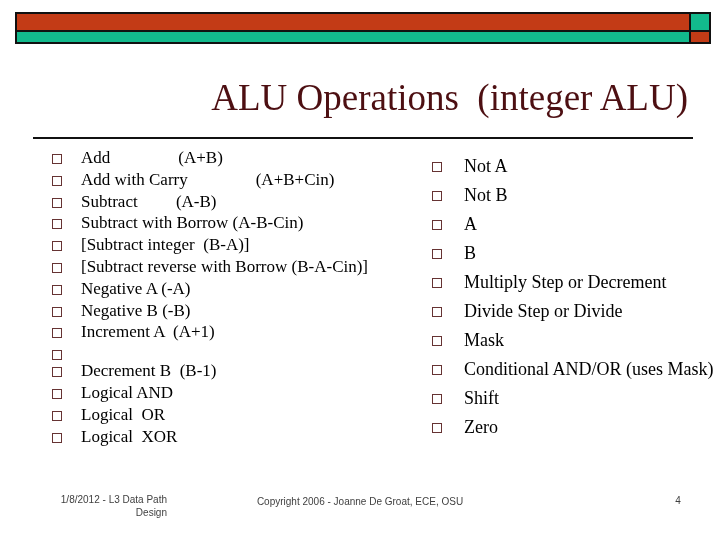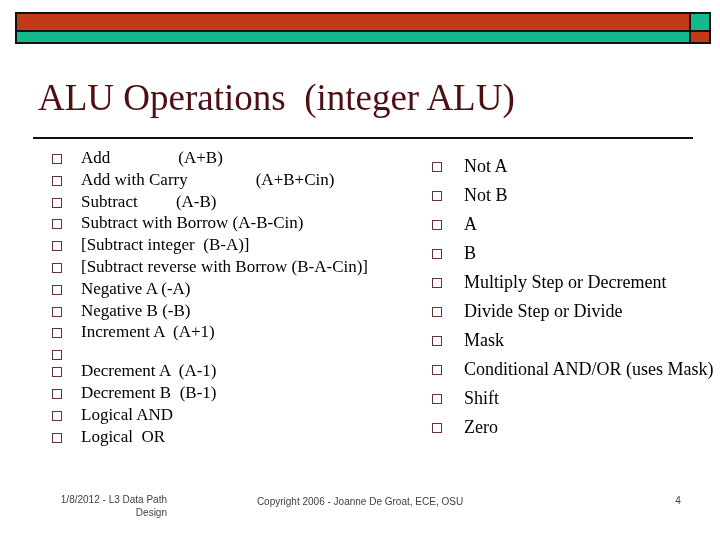--- a/index.html
+++ b/index.html
@@ -18,20 +18,21 @@
   .bar-teal-main  { left: 15px; top: 30px; width: 676px; height: 14px; background: #12BA8D; }
   .bar-red-cap    { left: 689px; top: 30px; width: 22px; height: 14px; background: #C33B16; }
 
   
   .title {
     position: absolute; left: 38px; top: 76px; width: 650px;
     font-size: 37px; line-height: 44px;
     color: #4D0F12;
     white-space: pre;
     letter-spacing: 0px;
+    text-align: right;
   }
   .title-rule {
     position: absolute; left: 33px; top: 137px; width: 660px; height: 0;
     border-top: 2px solid #111111;
   }
 
   
   ul.oplist { list-style: none; margin: 0; padding: 0; position: absolute; }
   ul.oplist li { display: flex; align-items: flex-start; }
   .bullet {
@@ -106,33 +107,33 @@
     </li>
   <li>
       <span class="bullet"></span>
       <span class="item-text">Increment A  (A+1)</span>
     </li>
   <li>
       <span class="bullet"></span>
     </li>
   <li>
       <span class="bullet"></span>
-      <span class="item-text">Decrement A  (A-1)</span>
-    </li>
-  <li>
-      <span class="bullet"></span>
       <span class="item-text">Decrement B  (B-1)</span>
     </li>
   <li>
       <span class="bullet"></span>
       <span class="item-text">Logical AND</span>
     </li>
   <li>
       <span class="bullet"></span>
       <span class="item-text">Logical  OR</span>
+    </li>
+  <li>
+      <span class="bullet"></span>
+      <span class="item-text">Logical  XOR</span>
     </li>
 </ul>
 
 <ul class="oplist list-right">
   <li>
       <span class="bullet"></span>
       <span class="item-text">Not A</span>
     </li>
   <li>
       <span class="bullet"></span>

